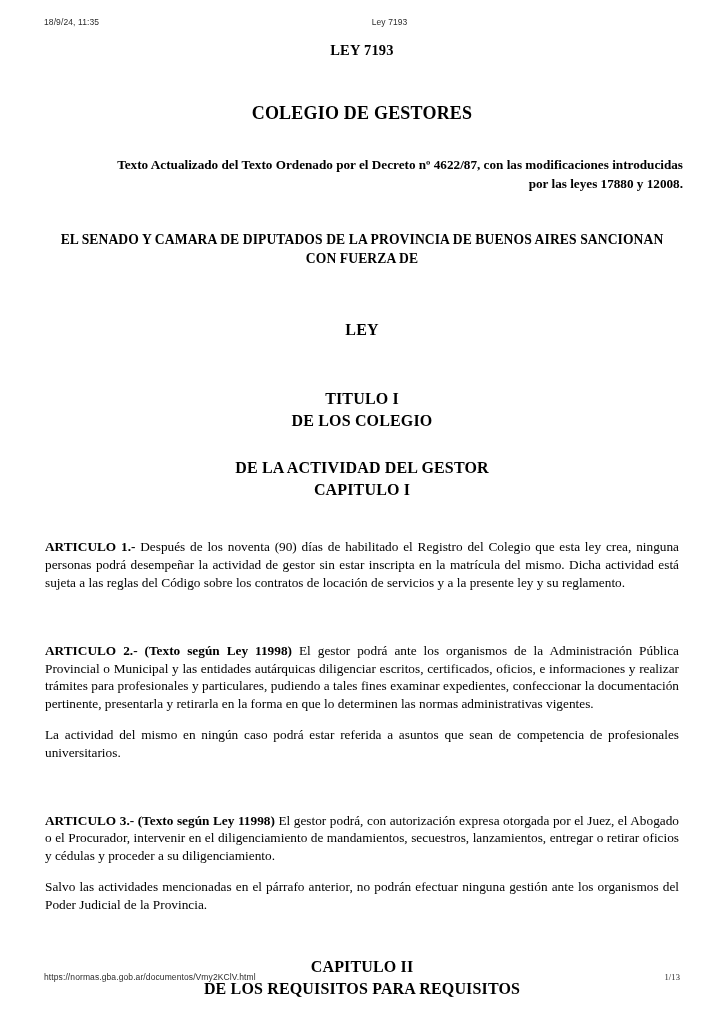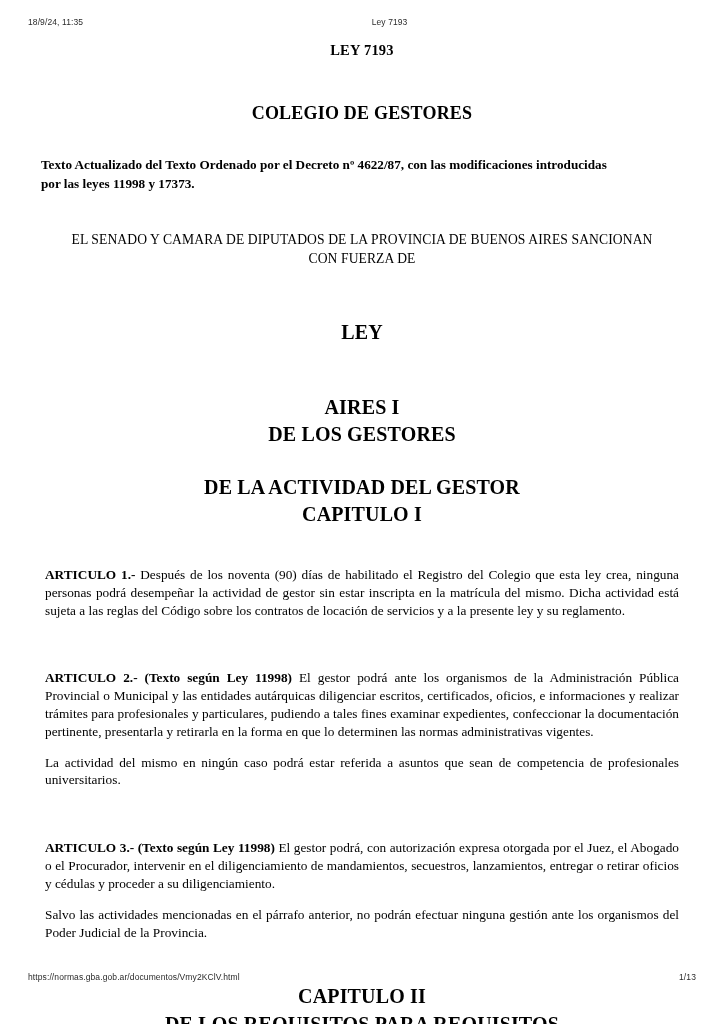--- a/index.html
+++ b/index.html
@@ -26,25 +26,25 @@
     color: #2b2b2b;
     letter-spacing: 0.1px;
   }
   .print-header { top: 17px; }
   .print-footer { top: 972px; }
 
   .chrome-row {
     display: flex;
     align-items: baseline;
     justify-content: space-between;
-    padding: 0 28px;
+    padding: 0 44px;
   }
   .chrome-left  { flex: 0 0 auto; text-align: left; }
   .chrome-center{ flex: 1 1 auto; text-align: center; }
-  .chrome-right { flex: 0 0 auto; text-align: right; }
+  .chrome-right { flex: 0 0 auto; text-align: right; font-family: Liberation Serif, serif; }
 
   
   .page {
     position: absolute;
     top: 0;
     left: 0;
     width: 724px;
     height: 1024px;
     box-sizing: border-box;
     padding: 38px 41px 0 41px;
@@ -60,37 +60,37 @@
   }
 
   .section-heading {
     text-align: center;
     font-size: 18px;
     font-weight: bold;
     letter-spacing: 0.2px;
   }
 
   .subtitle-block {
-    text-align: left;
+    text-align: right;
     font-size: 13.2px;
     font-weight: bold;
     line-height: 1.42;
   }
 
   .sanction-block {
     text-align: center;
     font-size: 13.6px;
-    font-weight: normal;
+    font-weight: bold;
     line-height: 1.38;
     letter-spacing: 0.1px;
   }
 
   .heading-group {
     text-align: center;
-    font-size: 20px;
+    font-size: 16px;
     font-weight: bold;
     line-height: 1.38;
     letter-spacing: 0.15px;
   }
 
   p.body-text {
     margin: 4px;
     font-size: 13.3px;
     line-height: 1.34;
     text-align: justify;
@@ -128,39 +128,39 @@
   <h1 class="doc-title">LEY 7193</h1>
 
   <div class="sp-title-to-colegio"></div>
 
   <div class="section-heading">COLEGIO DE GESTORES</div>
 
   <div class="sp-colegio-to-sub"></div>
 
   <div class="subtitle-block">
     <div>Texto Actualizado del Texto Ordenado por el Decreto nº 4622/87, con las modificaciones introducidas</div>
-    <div>por las leyes 11998 y 17373.</div>
+    <div>por las leyes 17880 y 12008.</div>
   </div>
 
   <div class="sp-sub-to-sanction"></div>
 
   <div class="sanction-block">
     <div>EL SENADO Y CAMARA DE DIPUTADOS DE LA PROVINCIA DE BUENOS AIRES SANCIONAN</div>
     <div>CON FUERZA DE</div>
   </div>
 
   <div class="sp-sanction-to-ley"></div>
 
   <div class="heading-group">LEY</div>
 
   <div class="sp-ley-to-titulo"></div>
 
   <div class="heading-group">
-    <div>AIRES I</div>
-    <div>DE LOS GESTORES</div>
+    <div>TITULO I</div>
+    <div>DE LOS COLEGIO</div>
   </div>
 
   <div class="sp-titulo-to-capitulo"></div>
 
   <div class="heading-group">
     <div>DE LA ACTIVIDAD DEL GESTOR</div>
     <div>CAPITULO I</div>
   </div>
 
   <div class="sp-capitulo-to-art1"></div>

